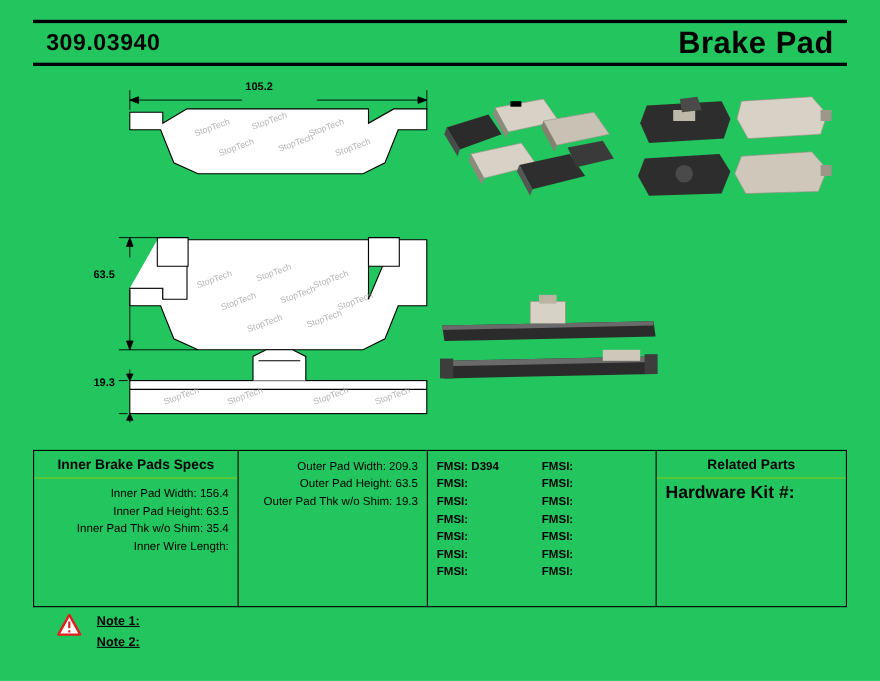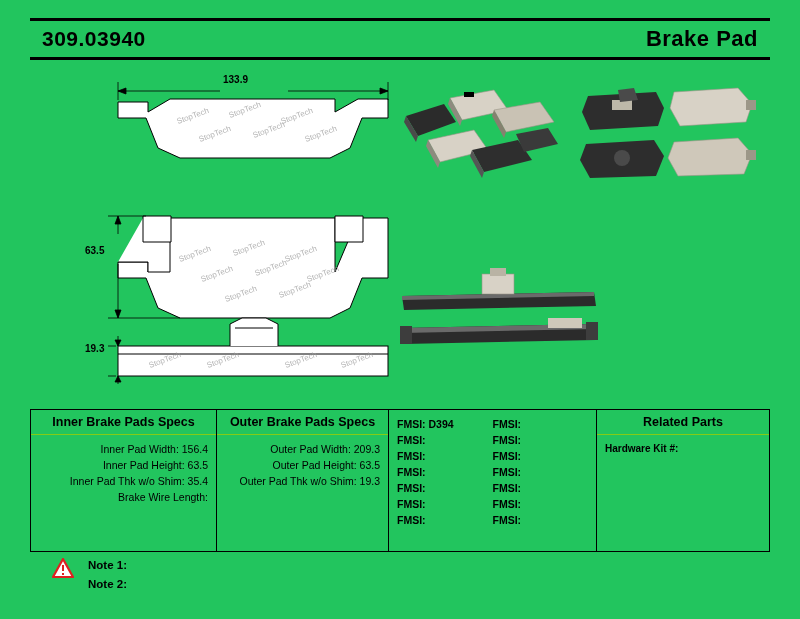--- a/index.html
+++ b/index.html
@@ -28,21 +28,21 @@
     align-items: center;
     justify-content: space-between;
     padding: 0 12px;
   }
   .part-number {
     font-size: 21px;
     font-weight: bold;
     letter-spacing: 0.5px;
   }
   .product-type {
-    font-size: 22px;
+    font-size: 28px;
     font-weight: bold;
     letter-spacing: 0.5px;
   }
 
   
   .drawing-area {
     position: absolute;
     left: 30px; top: 66px;
     width: 740px; height: 330px;
   }
@@ -111,31 +111,32 @@
   .fmsi-row {
     font-size: 10.5px;
     font-weight: bold;
     line-height: 16px;
     white-space: nowrap;
   }
   .related-body {
     padding: 6px 8px 8px 8px;
   }
   .related-row {
-    font-size: 10px;
+    font-size: 16px;
     font-weight: bold;
     line-height: 16px;
   }
 
   
   .notes {
     position: absolute;
     left: 52px; top: 556px;
     display: flex;
     align-items: flex-start;
+    text-decoration: underline;
   }
   .warn-icon { margin-right: 14px; margin-top: 2px; }
   .note-lines { }
   .note-row {
     font-size: 11.5px;
     font-weight: bold;
     line-height: 19px;
   }
 </style>
 </head>
@@ -143,21 +144,21 @@
 
 <div class="page">
 
   <div class="header">
     <div class="part-number">309.03940</div>
     <div class="product-type">Brake Pad</div>
   </div>
 
   <div class="drawing-area">
 
-    <div class="dim-label" style="left:193px; top:8px;">133.9</div>
+    <div class="dim-label" style="left:193px; top:8px;">105.2</div>
     <div class="dim-label" style="left:55px; top:179px;">63.5</div>
     <div class="dim-label" style="left:55px; top:277px;">19.3</div>
 
     <svg class="tech-svg" width="740" height="330">
 
       <g stroke="#000" stroke-width="1" fill="#ffffff">
         <path d="M88,52 L88,36 L118,36 L118,46 L140,33 L305,33 L305,46 L328,33 L358,33 L358,52
                  L332,52 L320,82 L300,92 L150,92 L128,82 L116,52 Z" fill="#fff"></path>
       </g>
 
@@ -279,26 +280,25 @@
   </div>
 
   <div class="tables">
 
     <div class="tbl t1">
       <div class="tbl-head">Inner Brake Pads Specs</div>
       <div class="tbl-body">
         <div class="spec-row">Inner Pad Width: 156.4</div>
         <div class="spec-row">Inner Pad Height: 63.5</div>
         <div class="spec-row">Inner Pad Thk w/o Shim: 35.4</div>
-        <div class="spec-row">Brake Wire Length:</div>
+        <div class="spec-row">Inner Wire Length:</div>
       </div>
     </div>
 
     <div class="tbl t2">
-      <div class="tbl-head">Outer Brake Pads Specs</div>
       <div class="tbl-body">
         <div class="spec-row">Outer Pad Width: 209.3</div>
         <div class="spec-row">Outer Pad Height: 63.5</div>
         <div class="spec-row">Outer Pad Thk w/o Shim: 19.3</div>
       </div>
     </div>
 
     <div class="tbl t3">
       <div class="fmsi-body">
         <div class="fmsi-col">

